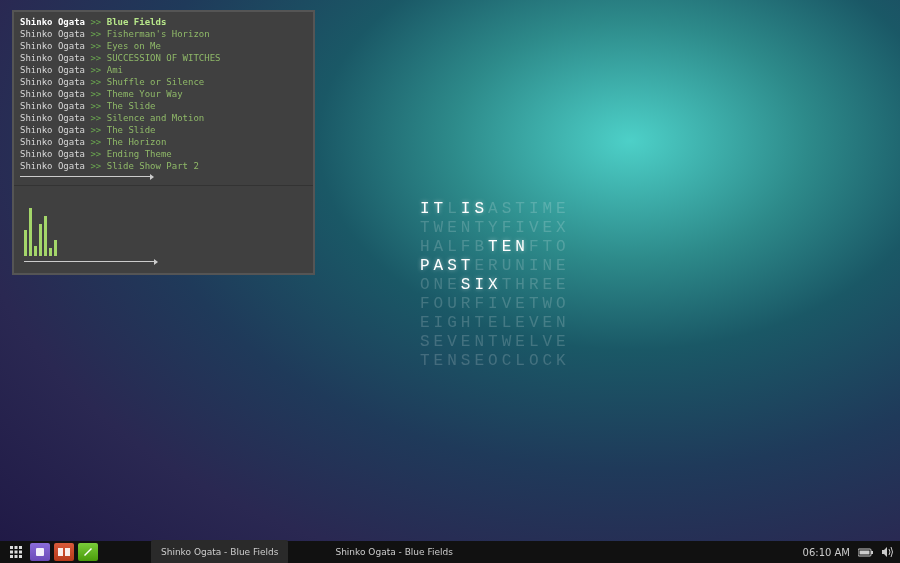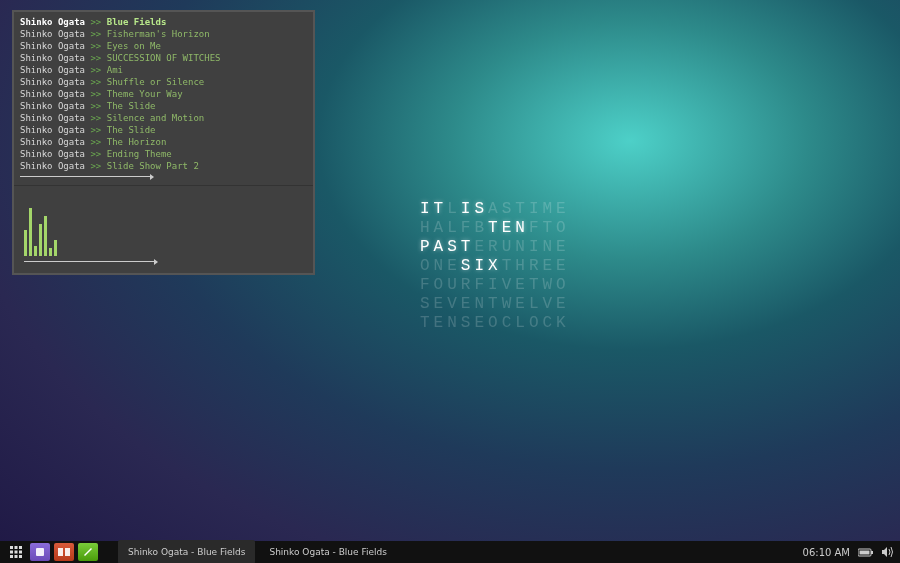--- a/index.html
+++ b/index.html
@@ -43,21 +43,21 @@
   height: 22px; background: #111;
   display: flex; align-items: center;
   font-size: 10px; color: #ddd;
   padding: 0 6px; gap: 4px;
 }
 .panel .icon { width: 20px; height: 18px; display: flex; align-items: center; justify-content: center; border-radius: 2px; }
 .apps-icon { color: #ddd; }
 .fm-icon { background: linear-gradient(#8a6bd8,#6a4bb8); }
 .dict-icon { background: linear-gradient(#d85a3a,#b83a1a); }
 .editor-icon { background: linear-gradient(#7acc3a,#4a9c0a); }
-.task { padding: 0 10px; height: 24px; display: flex; align-items: center; color: #ccc; font-size: 9px; border-radius: 2px; }
+.task { padding: 0 10px; height: 24px; display: flex; align-items: center; color: #ccc; font-size: 9px; border-radius: 2px; margin-left: 33px; }
 .task.active { background: #2a2a2a; }
 .spacer { flex: 1; }
 .tray { display: flex; align-items: center; gap: 8px; font-size: 10px; color: #ccc; }
 svg { display: block; }
 </style>
 </head>
 <body>
 
 <div class="music-window">
   <div class="playlist">
@@ -86,24 +86,26 @@
         <div style="height: 40px;"></div>
         <div style="height: 8px;"></div>
         <div style="height: 16px;"></div>
       </div>
     <div class="vis-line"></div>
   </div>
 </div>
 
 <div class="word-clock">
     <div class="row"><span class="on">I</span><span class="on">T</span><span>L</span><span class="on">I</span><span class="on">S</span><span>A</span><span>S</span><span>T</span><span>I</span><span>M</span><span>E</span></div>
+    <div class="row"><span>T</span><span>W</span><span>E</span><span>N</span><span>T</span><span>Y</span><span>F</span><span>I</span><span>V</span><span>E</span><span>X</span></div>
     <div class="row"><span>H</span><span>A</span><span>L</span><span>F</span><span>B</span><span class="on">T</span><span class="on">E</span><span class="on">N</span><span>F</span><span>T</span><span>O</span></div>
     <div class="row"><span class="on">P</span><span class="on">A</span><span class="on">S</span><span class="on">T</span><span>E</span><span>R</span><span>U</span><span>N</span><span>I</span><span>N</span><span>E</span></div>
     <div class="row"><span>O</span><span>N</span><span>E</span><span class="on">S</span><span class="on">I</span><span class="on">X</span><span>T</span><span>H</span><span>R</span><span>E</span><span>E</span></div>
     <div class="row"><span>F</span><span>O</span><span>U</span><span>R</span><span>F</span><span>I</span><span>V</span><span>E</span><span>T</span><span>W</span><span>O</span></div>
+    <div class="row"><span>E</span><span>I</span><span>G</span><span>H</span><span>T</span><span>E</span><span>L</span><span>E</span><span>V</span><span>E</span><span>N</span></div>
     <div class="row"><span>S</span><span>E</span><span>V</span><span>E</span><span>N</span><span>T</span><span>W</span><span>E</span><span>L</span><span>V</span><span>E</span></div>
     <div class="row"><span>T</span><span>E</span><span>N</span><span>S</span><span>E</span><span>O</span><span>C</span><span>L</span><span>O</span><span>C</span><span>K</span></div>
   </div>
 
 <div class="panel">
   <div class="icon apps-icon">
     <svg width="12" height="12" viewBox="0 0 12 12">
         <g fill="#ddd">
           <rect x="0" y="0" width="3" height="3"></rect>
           <rect x="4.5" y="0" width="3" height="3"></rect>

